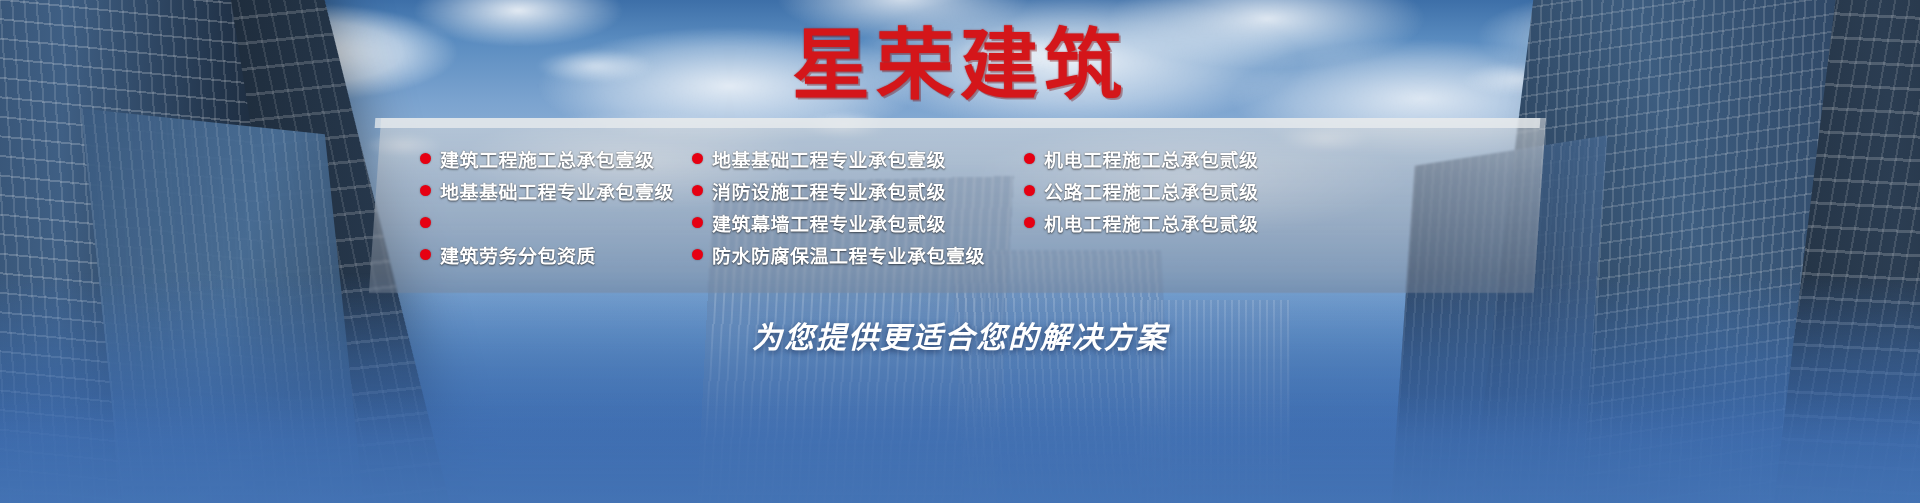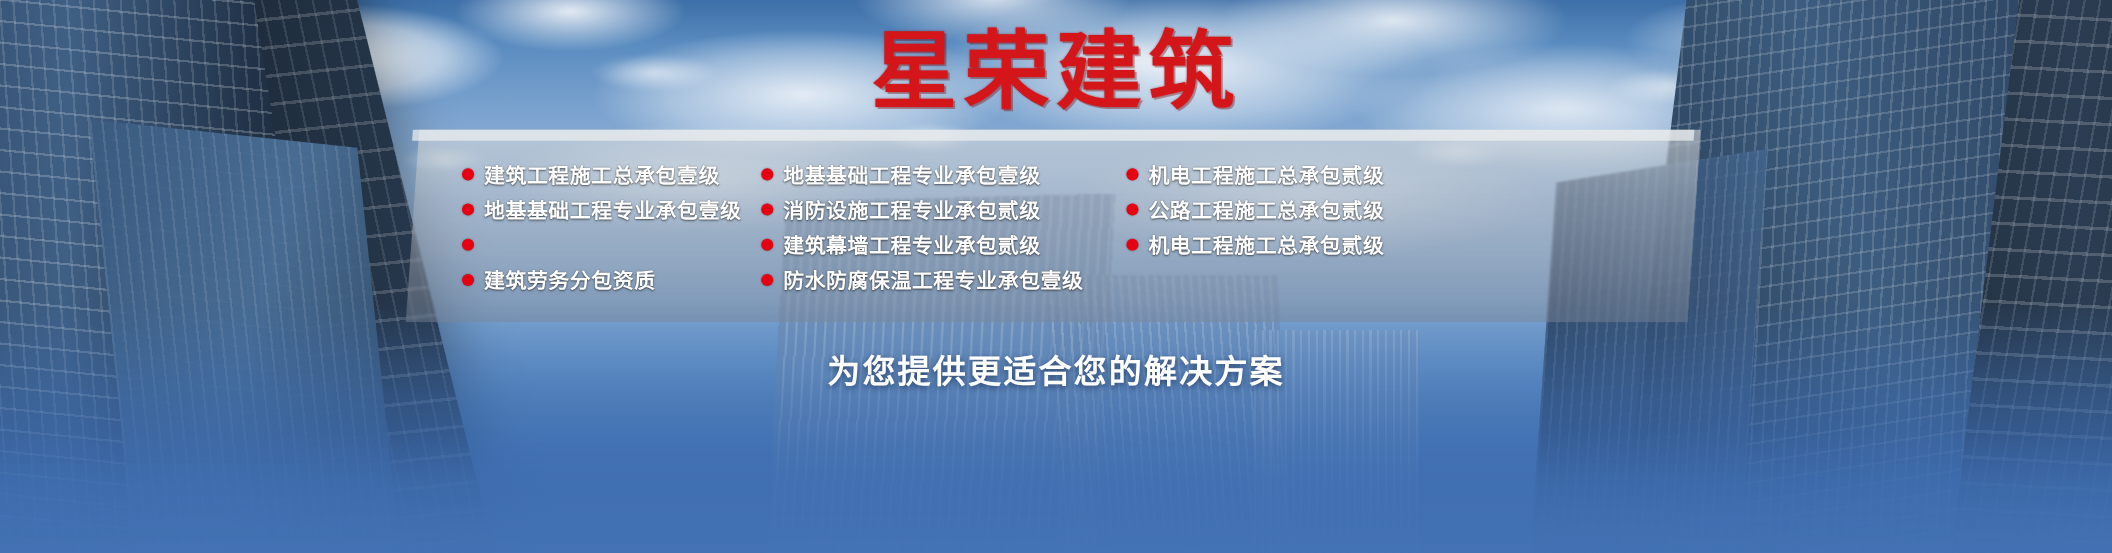--- a/index.html
+++ b/index.html
@@ -254,20 +254,21 @@
     left: 0; right: 0;
     top: 313px;
     text-align: center;
     font-size: 30px;
     font-weight: 700;
     letter-spacing: 2px;
     color: #ffffff;
     text-shadow: 0 2px 6px rgba(20,40,80,.75);
     white-space: nowrap;
     font-family: "Liberation Sans", "DejaVu Sans", sans-serif;
+    font-style: italic;
   }
 </style>
 </head>
 <body>
 
 <div class="banner">
 
   <div class="bg">
     <div class="sky"></div>
     <div class="clouds"></div>

